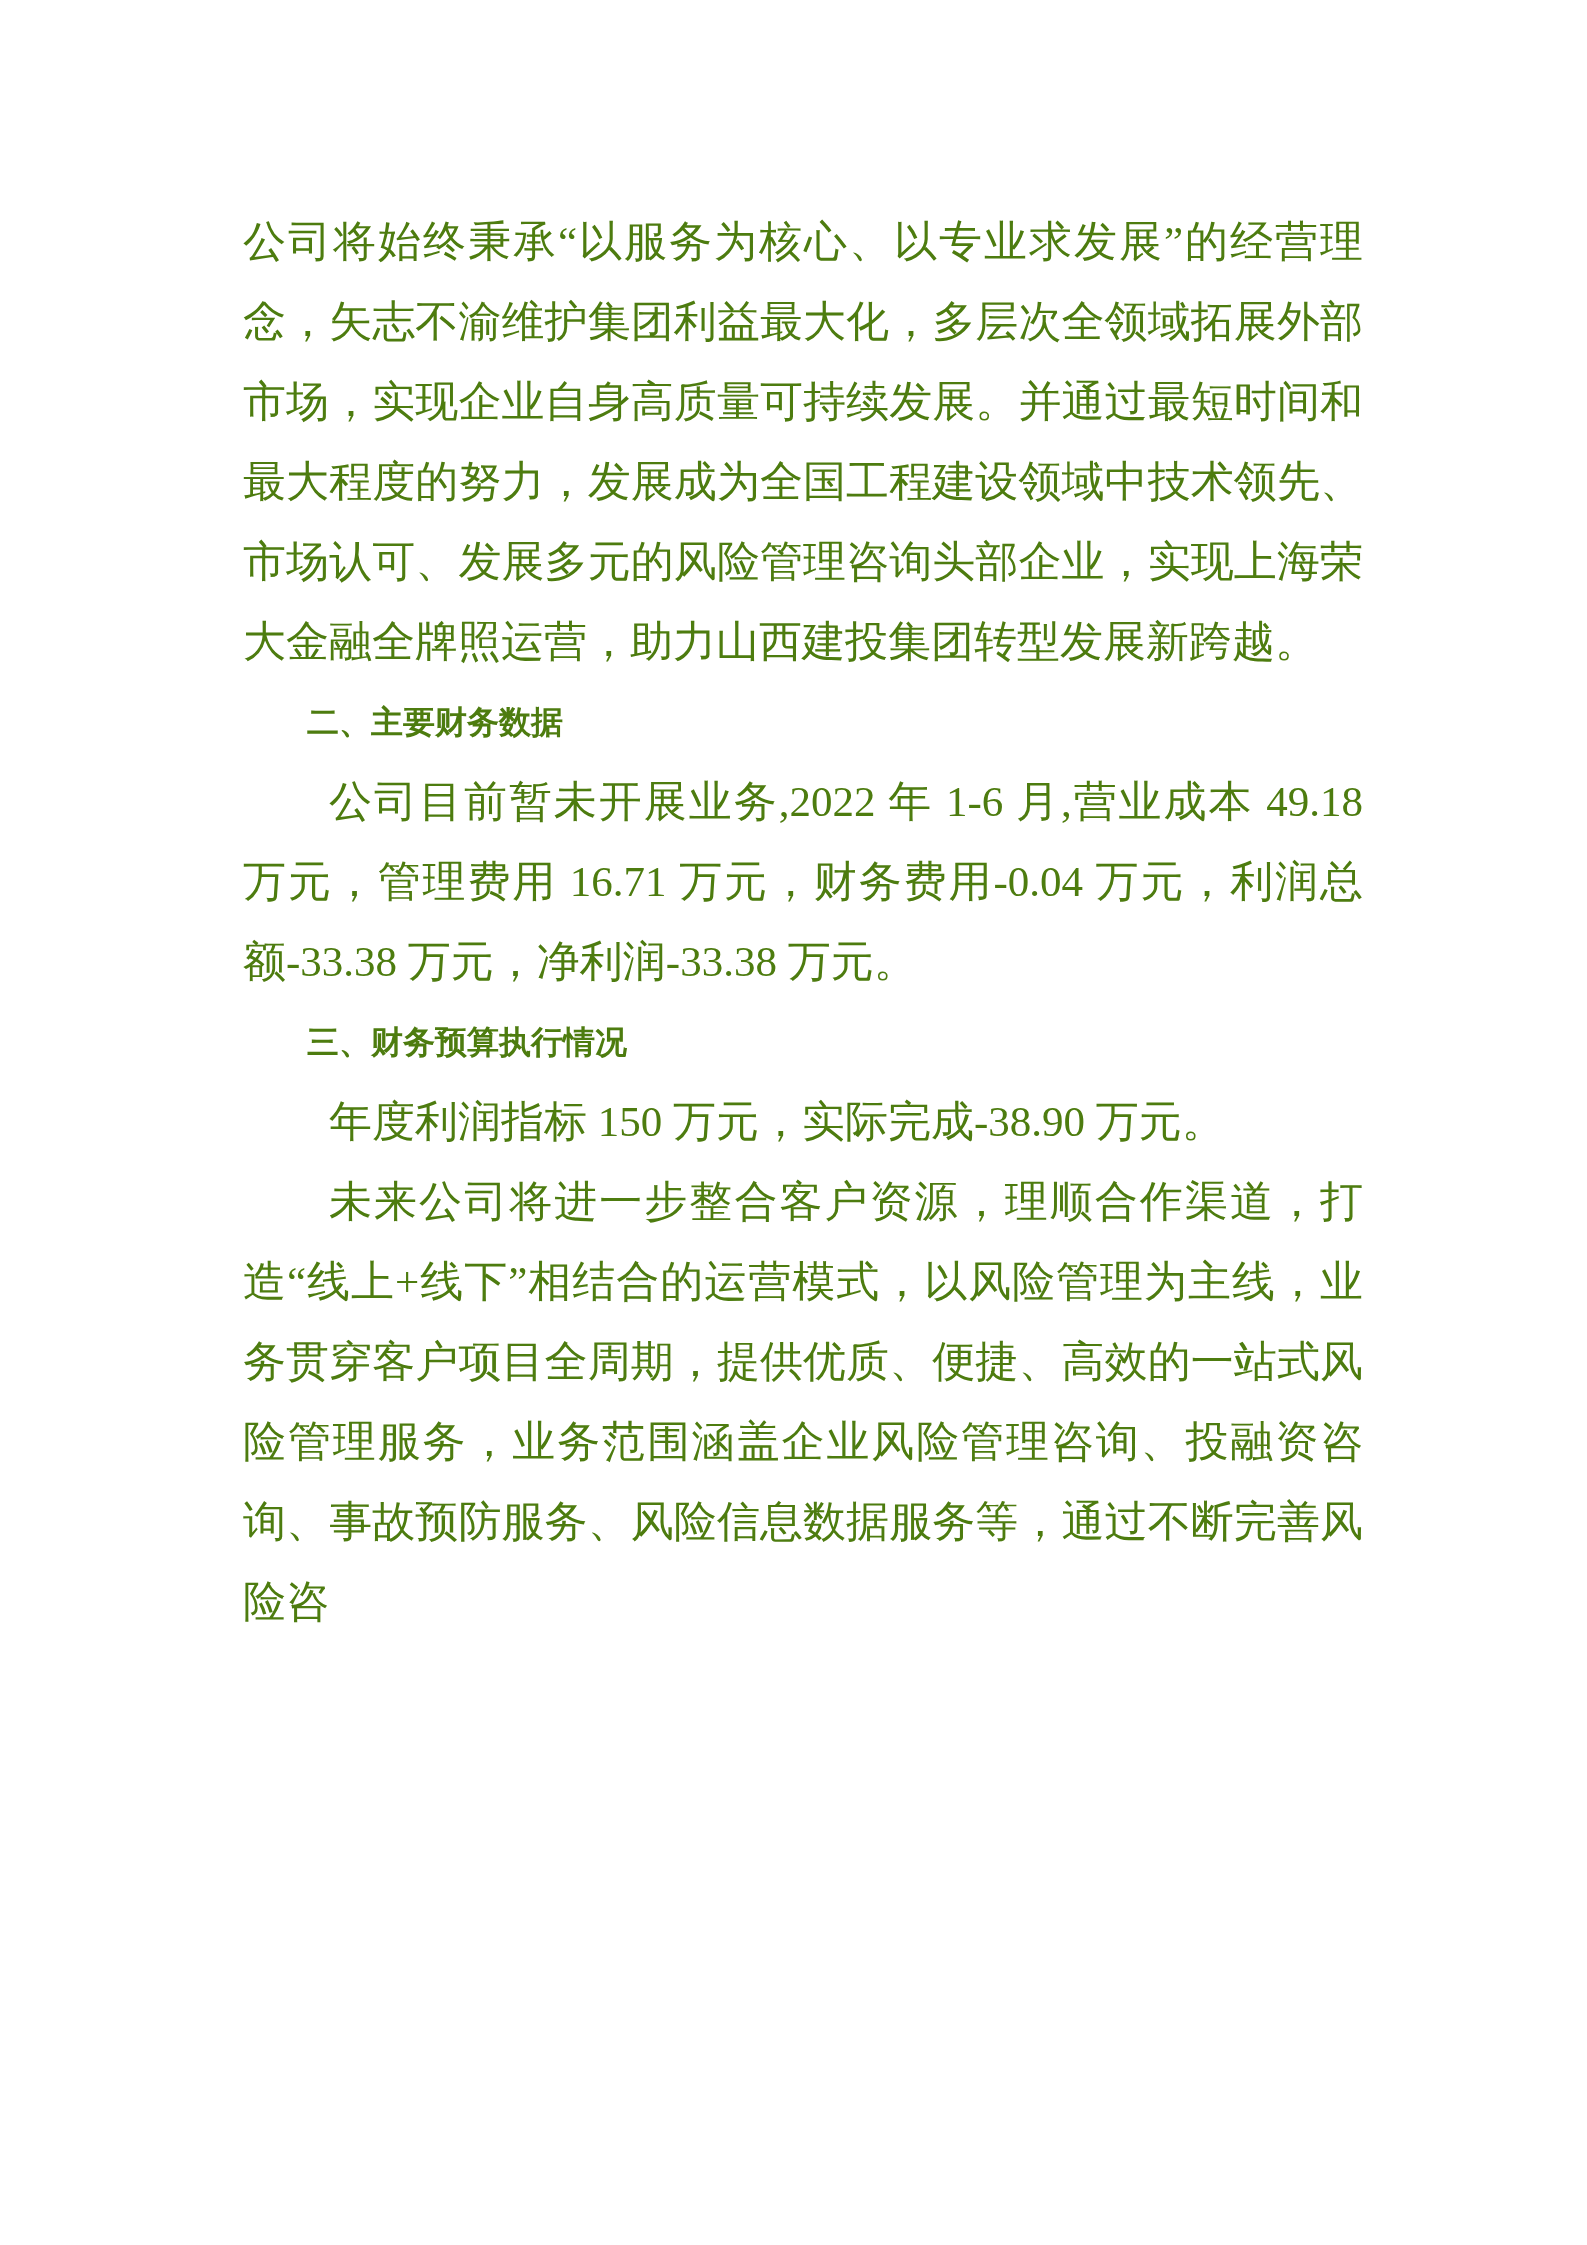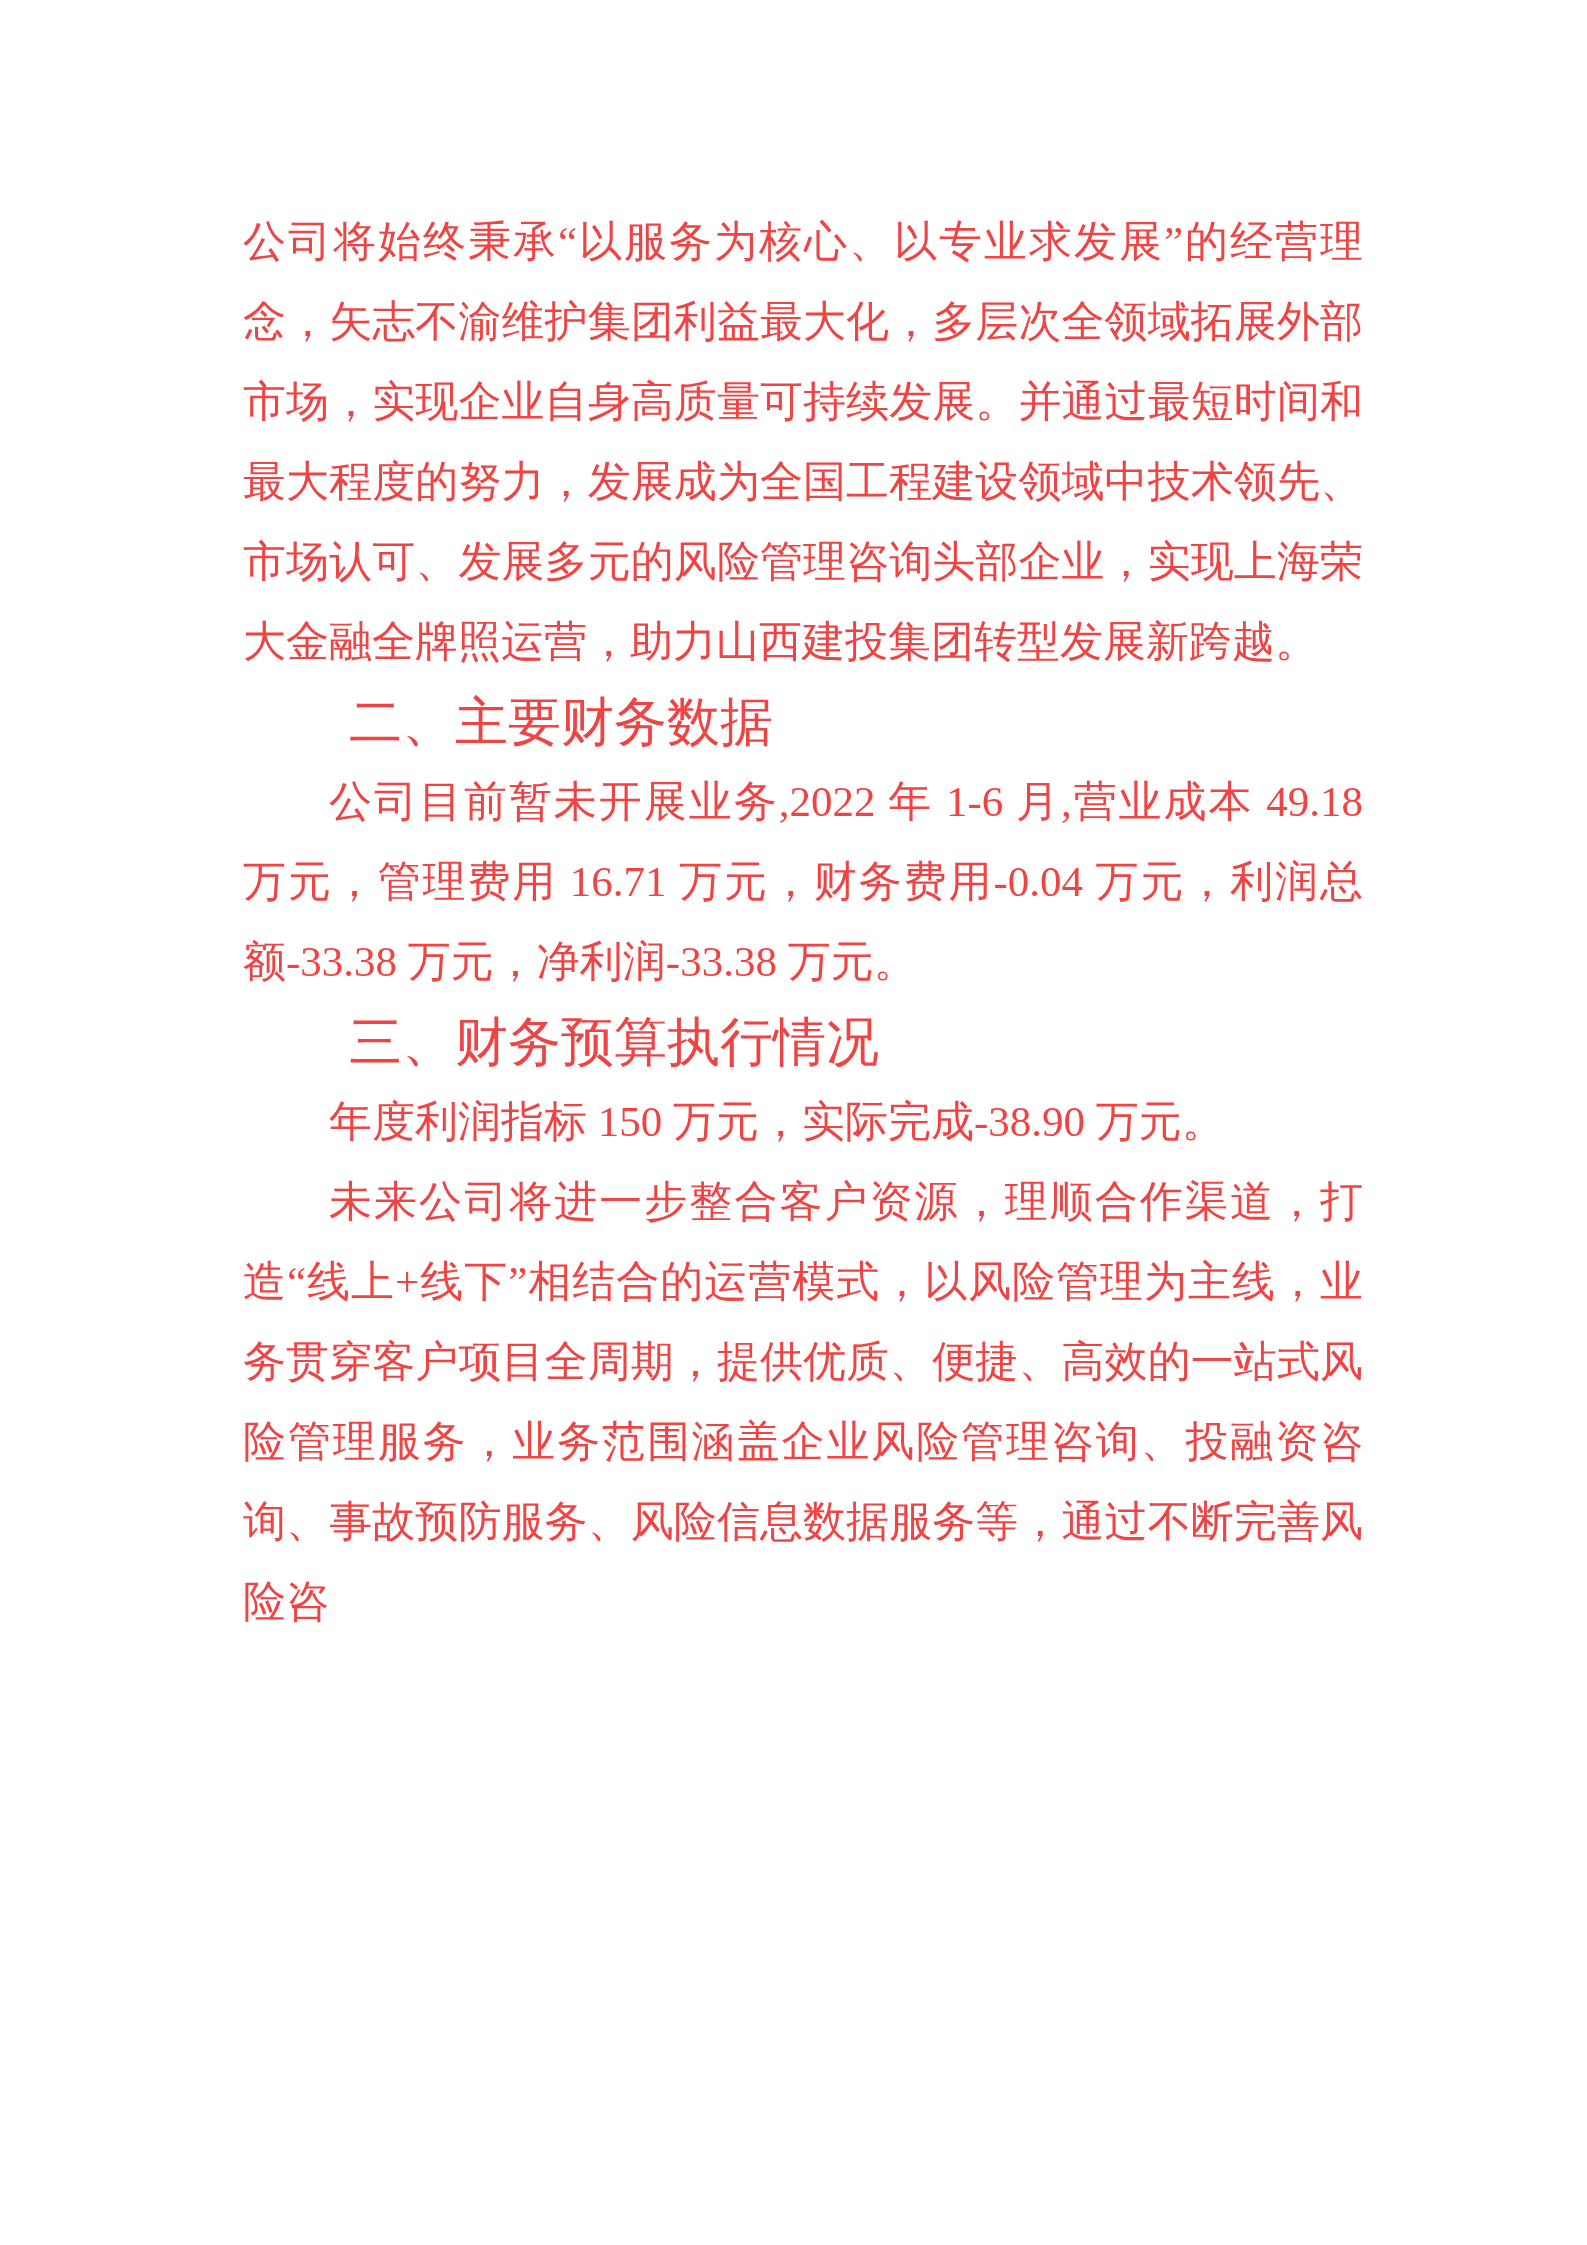--- a/index.html
+++ b/index.html
@@ -12,43 +12,43 @@
     width: 1587px;
     height: 2245px;
     background: #ffffff;
     overflow: hidden;
   }
   .text-block {
     position: absolute;
     left: 243px;
     top: 202px;
     width: 1120px;
-    color: #ef4444;
+    color: #4d7c0f;
     font-family: "Liberation Serif", "DejaVu Serif", serif;
     font-size: 43px;
     line-height: 80px;
     text-align: justify;
     text-justify: inter-character;
   }
   .para {
     margin: 0;
     padding: 0;
     text-indent: 2em;
   }
   .para.cont {
     text-indent: 0;
   }
   .heading {
     margin: 0;
     padding: 0;
     text-indent: 2em;
     text-align: left;
     font-family: "DejaVu Sans", "Liberation Sans", sans-serif;
-    font-weight: 400;
-    font-size: 53px;
+    font-weight: 700;
+    font-size: 32px;
     line-height: 80px;
   }
 </style>
 </head>
 <body>
 
 <div class="page">
   <div class="text-block">
 
     <p class="para cont">公司将始终秉承“以服务为核心、以专业求发展”的经营理念，矢志不渝维护集团利益最大化，多层次全领域拓展外部市场，实现企业自身高质量可持续发展。并通过最短时间和最大程度的努力，发展成为全国工程建设领域中技术领先、市场认可、发展多元的风险管理咨询头部企业，实现上海荣大金融全牌照运营，助力山西建投集团转型发展新跨越。</p>

